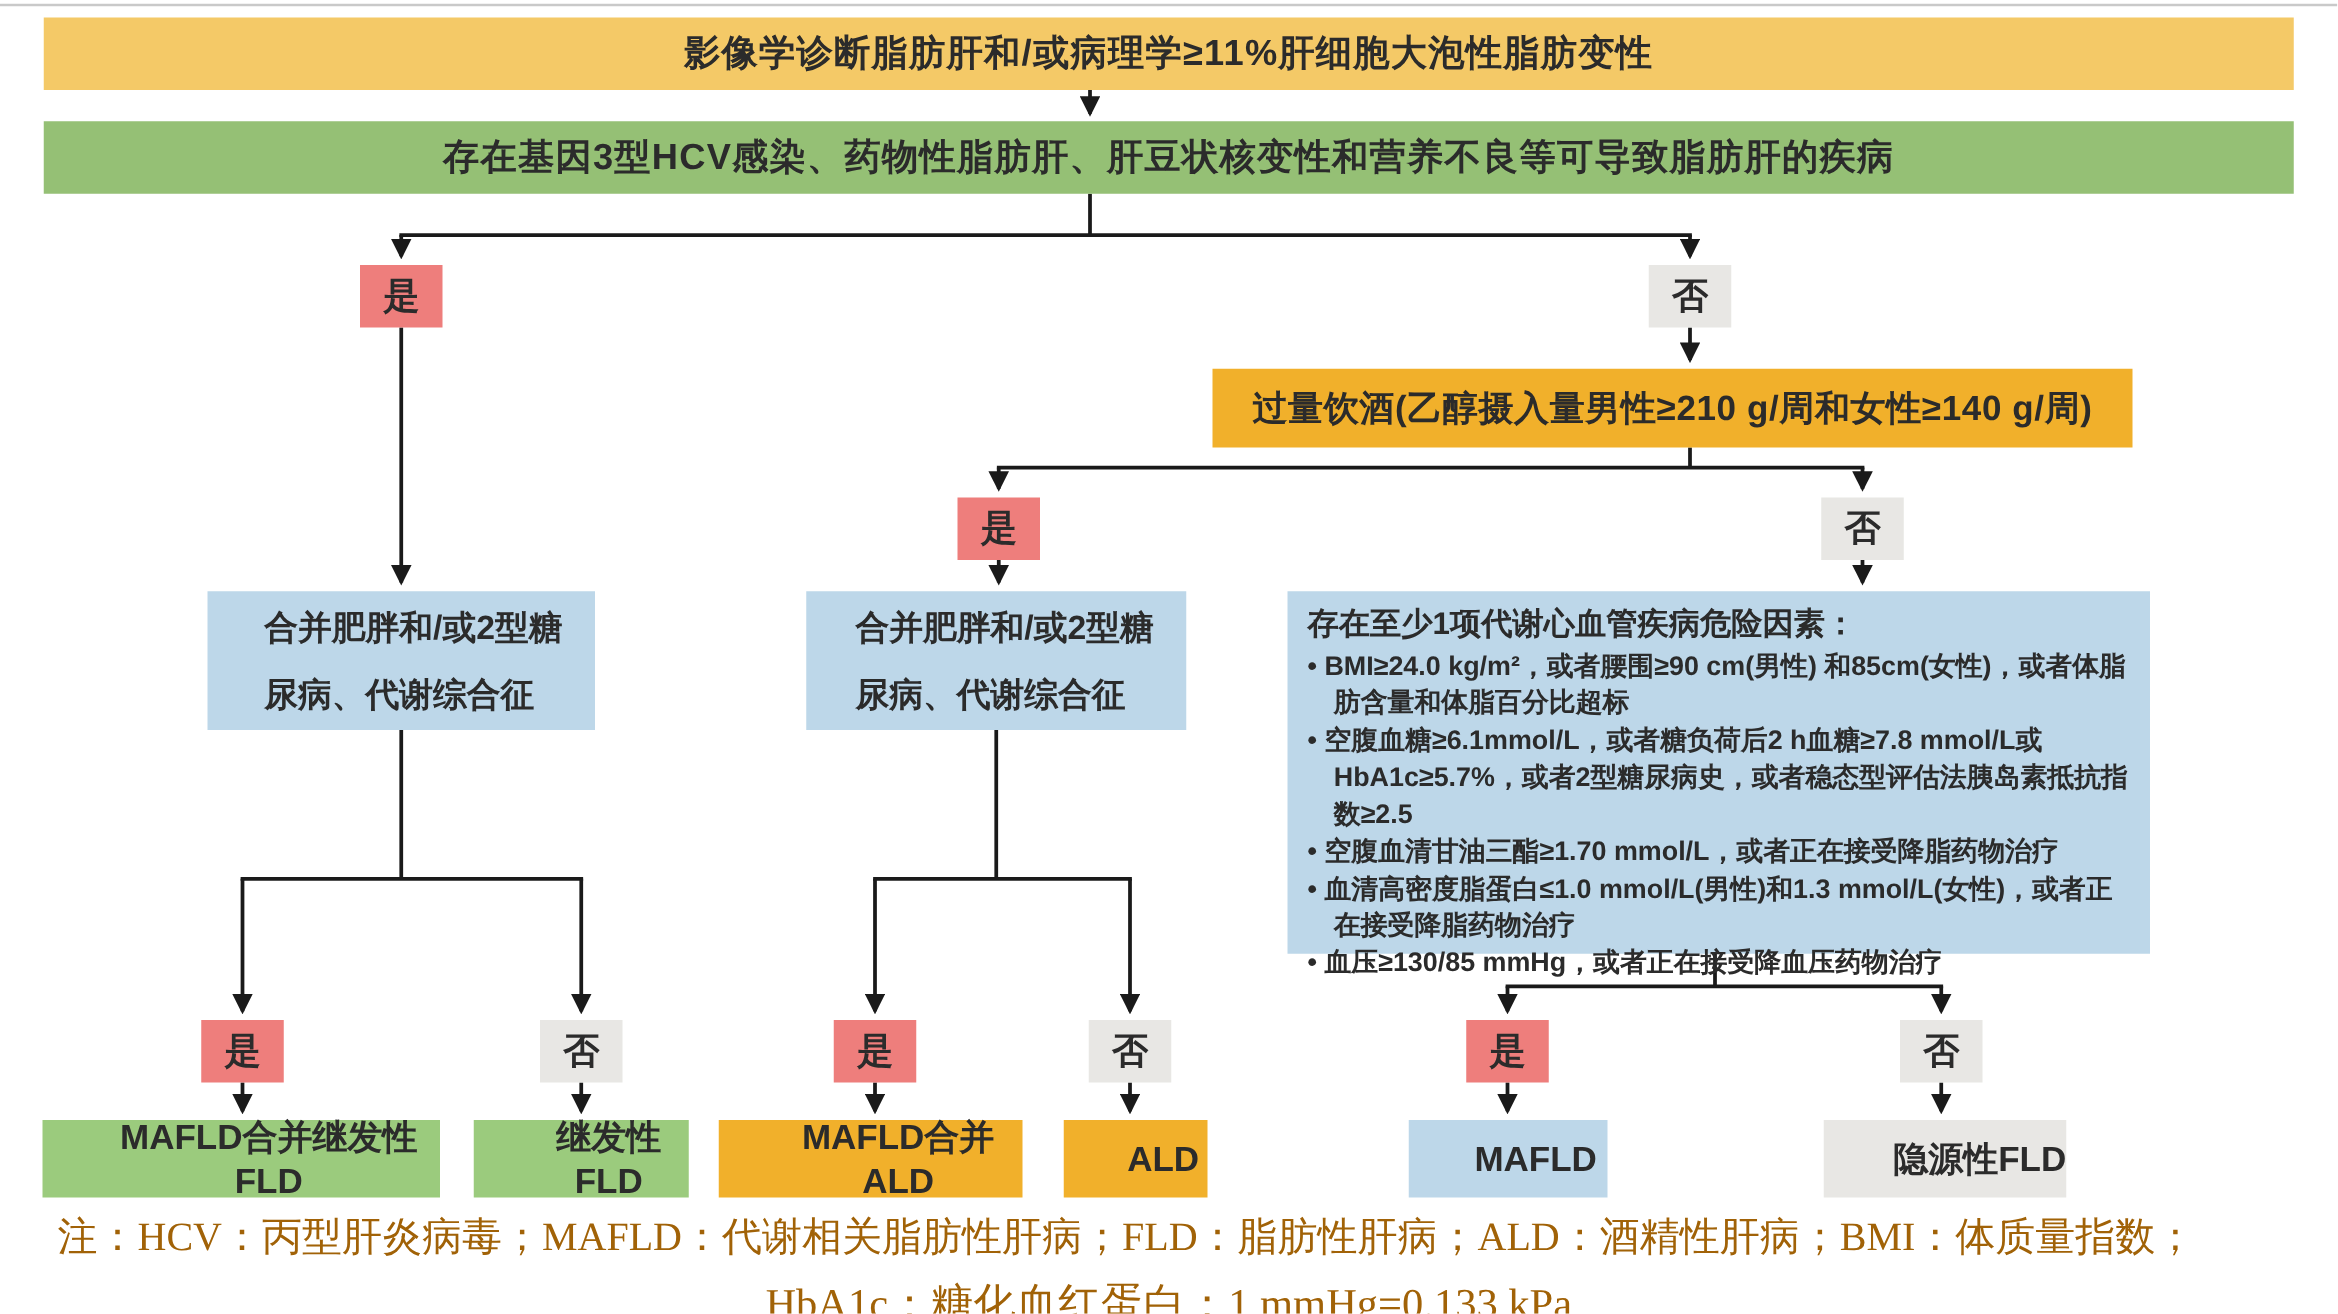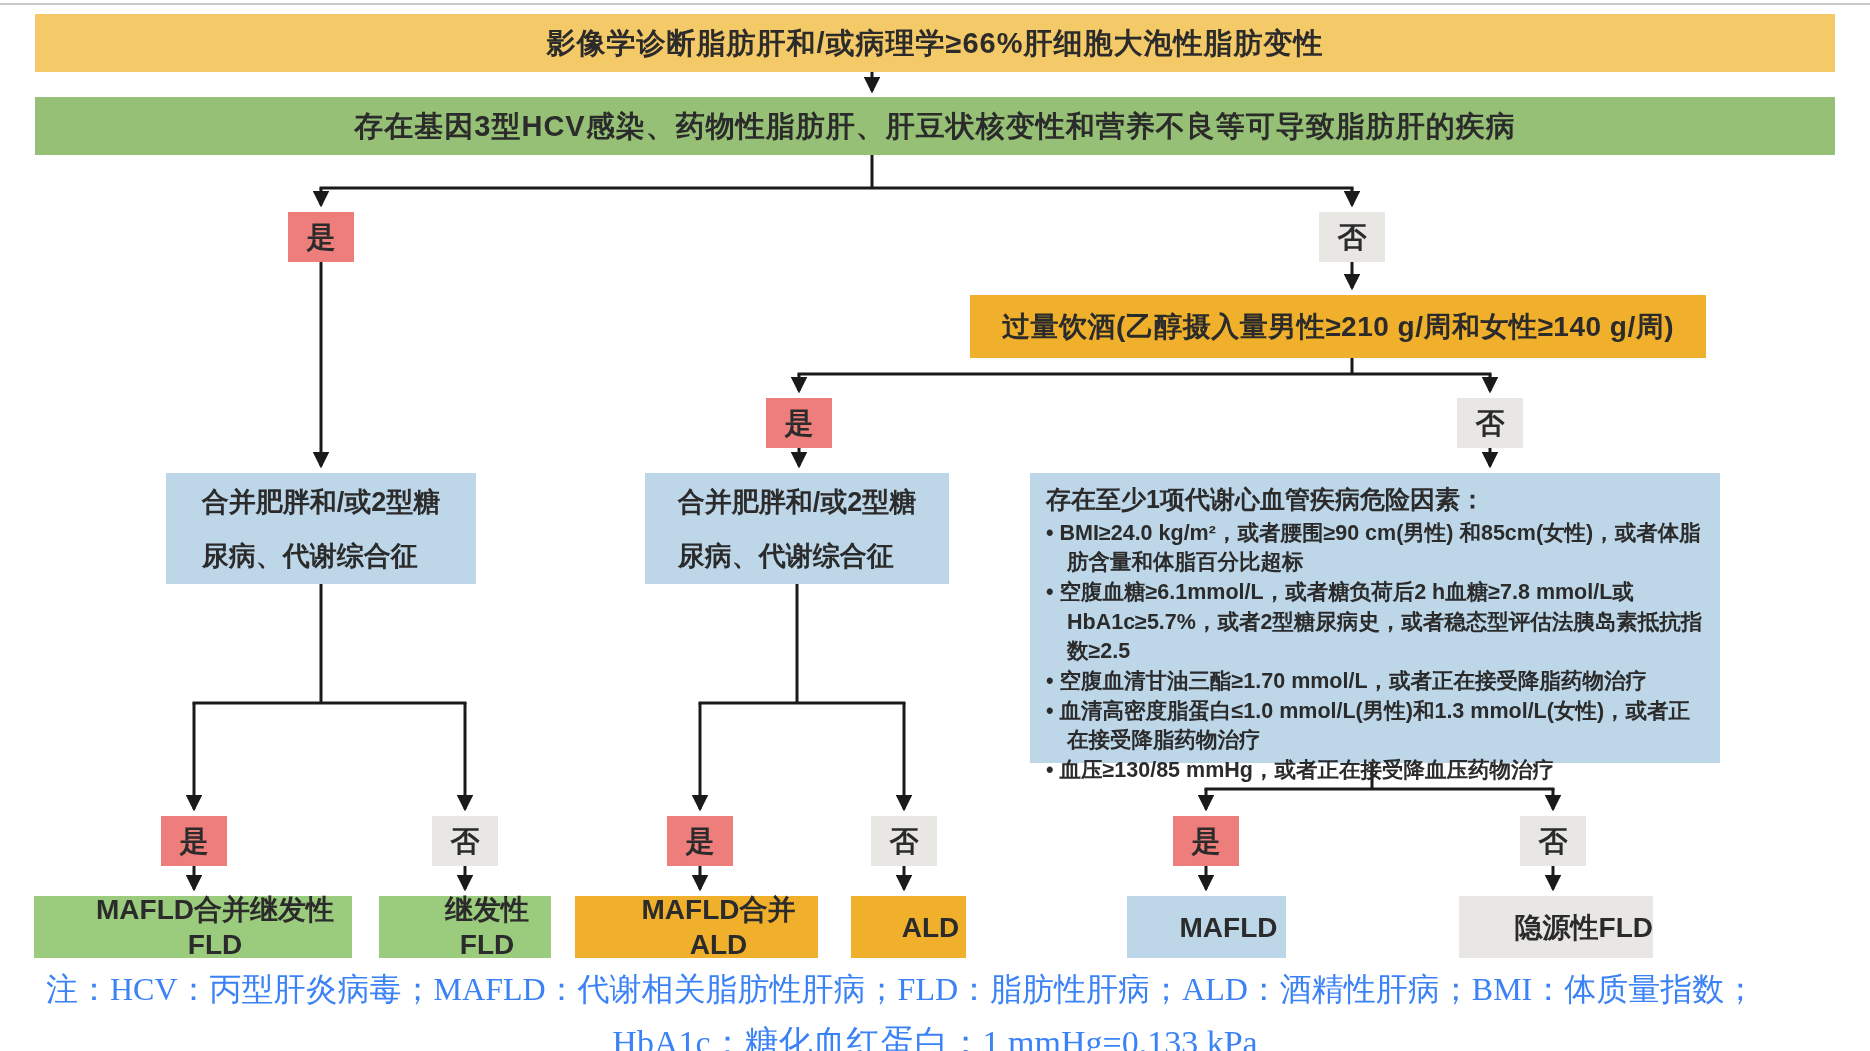--- a/index.html
+++ b/index.html
@@ -10,34 +10,34 @@
   .topline{position:absolute;left:0;top:3px;width:1870px;height:2px;background:#c9c9c9;}
   .connectors{position:absolute;left:0;top:0;width:1870px;height:1051px;pointer-events:none;}
   .node{position:absolute;box-sizing:border-box;display:flex;align-items:center;justify-content:center;
         font-weight:700;line-height:1.25;text-align:center;}
   .banner{background:var(--banner-yellow,#f4c967);font-size:29px;letter-spacing:1px;}
   .banner.green{background:var(--banner-green,#95c075);}
   .yn{font-size:29px;}
   .yn.red{background:var(--node-red,#ee7e7c);}
   .yn.gray{background:var(--node-gray,#e8e7e4);}
   .alcohol{background:var(--node-orange,#f1b02b);font-size:28px;letter-spacing:0.5px;}
-  .bluebox{background:var(--node-blue,#bdd7e9);font-size:27px;justify-content:center;
+  .bluebox{background:var(--node-blue,#bdd7e9);font-size:27px;justify-content:flex-end;
            align-items:center;text-align:left;padding:0 26px;}
   .bluebox .lines span{display:block;line-height:2.0;}
   .riskbox{background:var(--node-blue,#bdd7e9);display:block;text-align:left;padding:10px 16px 8px 16px;}
   .riskbox .risk-title{font-size:25px;font-weight:700;line-height:1.35;}
   .riskbox ul{margin:2px 0 0 0;padding:0;list-style:none;}
   .riskbox li{font-size:21.5px;font-weight:700;line-height:1.38;padding-left:21px;text-indent:-21px;}
   .riskbox li::before{content:"\2022\00a0";}
   .result{font-size:28px;padding-left:44px;}
   .result.green{background:var(--node-green,#9bcb7d);}
   .result.orange{background:var(--node-orange,#f1b02b);}
   .result.blue{background:var(--node-blue,#bdd7e9);}
   .result.gray{background:var(--node-gray,#e9e8e6);justify-content:flex-end;}
-  .note{position:absolute;font-family:"Liberation Serif","DejaVu Serif",serif;color:#3b82f6;font-weight:400;}
+  .note{position:absolute;font-family:"Liberation Serif","DejaVu Serif",serif;color:#a16207;font-weight:400;}
   .note1{left:46px;top:968px;width:1790px;font-size:32px;white-space:nowrap;}
   .note2{left:0;top:1020px;width:1870px;font-size:34px;text-align:center;}
 </style>
 </head>
 <body>
 
 <div class="canvas">
 
   <div class="topline"></div>
 
@@ -76,21 +76,21 @@
       <line x1="194" y1="866" x2="194" y2="889" marker-end="url(#arr)"></line>
       <line x1="465" y1="866" x2="465" y2="889" marker-end="url(#arr)"></line>
       <line x1="700" y1="866" x2="700" y2="889" marker-end="url(#arr)"></line>
       <line x1="904" y1="866" x2="904" y2="889" marker-end="url(#arr)"></line>
       <line x1="1206" y1="866" x2="1206" y2="889" marker-end="url(#arr)"></line>
       <line x1="1553" y1="866" x2="1553" y2="889" marker-end="url(#arr)"></line>
     </g>
   </svg>
 
   <div class="node banner" style="left:35px;top:14px;width:1800px;height:58px">
-    <span>影像学诊断脂肪肝和/或病理学≥66%肝细胞大泡性脂肪变性</span>
+    <span>影像学诊断脂肪肝和/或病理学≥11%肝细胞大泡性脂肪变性</span>
   </div>
 
   <div class="node banner green" style="left:35px;top:97px;width:1800px;height:58px">
     <span>存在基因3型HCV感染、药物性脂肪肝、肝豆状核变性和营养不良等可导致脂肪肝的疾病</span>
   </div>
 
   <div class="node yn red" style="left:288px;top:212px;width:66px;height:50px">
     <span>是</span>
   </div>
   <div class="node yn gray" style="left:1319px;top:212px;width:66px;height:50px">

